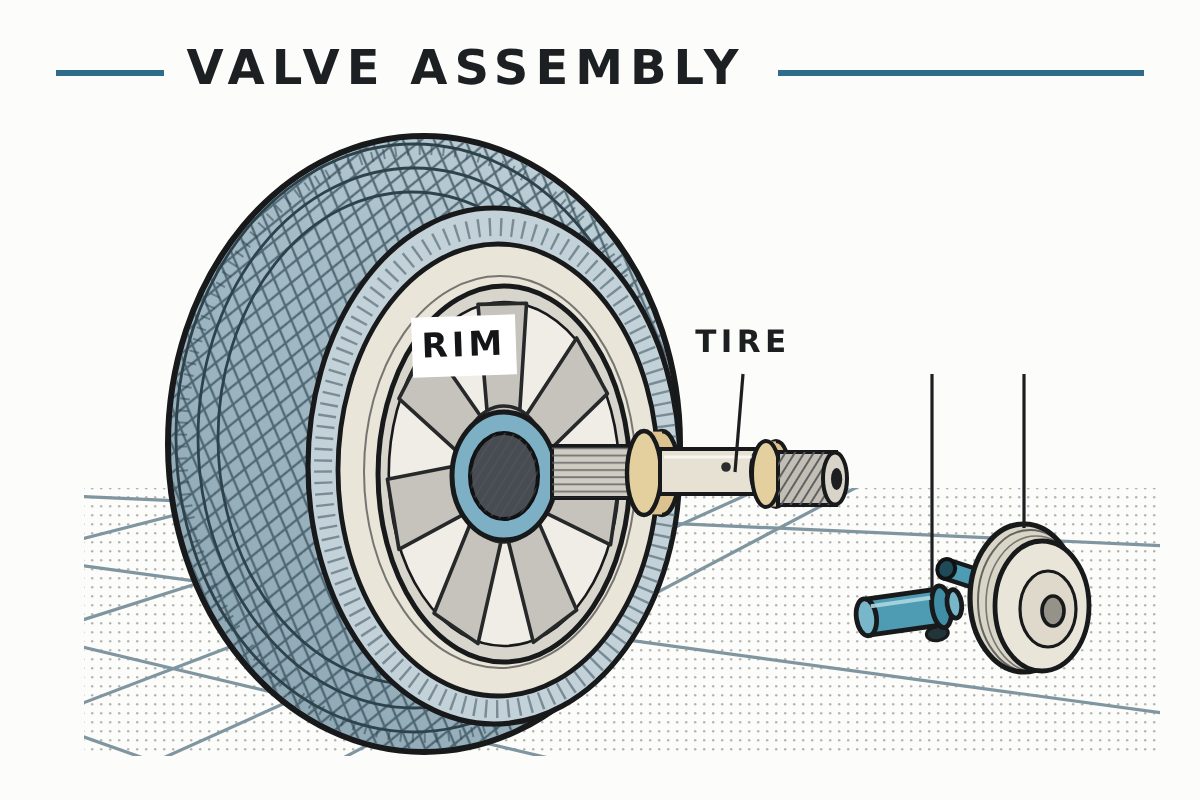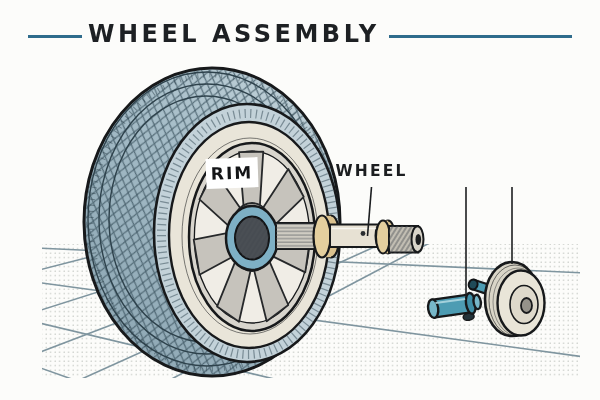--- a/index.html
+++ b/index.html
@@ -176,19 +176,19 @@
     </g>
 
     <g stroke="#1c1e20" stroke-width="1.6">
       <line x1="371.5" y1="187" x2="367.5" y2="236"></line>
       <line x1="466" y1="187" x2="466" y2="296"></line>
       <line x1="512" y1="187" x2="512" y2="264"></line>
     </g>
   </svg>
 
   <div class="rule rule-left"></div>
-  <div class="title">WHEEL ASSEMBLY</div>
+  <div class="title">VALVE ASSEMBLY</div>
   <div class="rule rule-right"></div>
 
   <div class="label-rim">RIM</div>
-  <div class="part-label label-tire">WHEEL</div>
+  <div class="part-label label-tire">TIRE</div>
 
 </div>
 
 </body></html>

